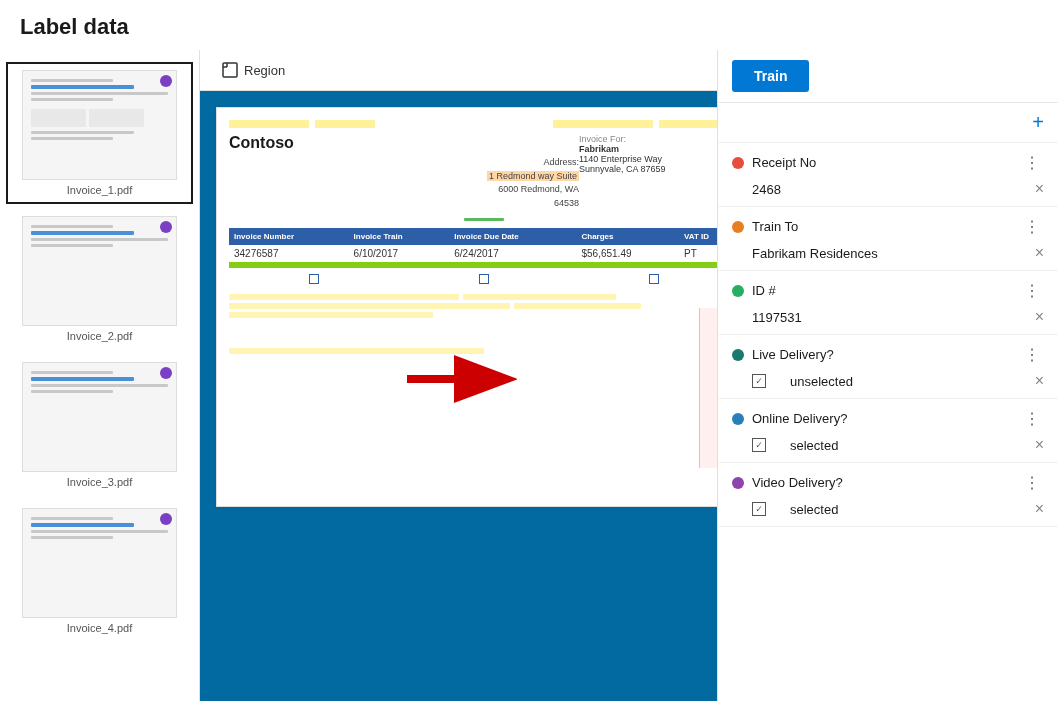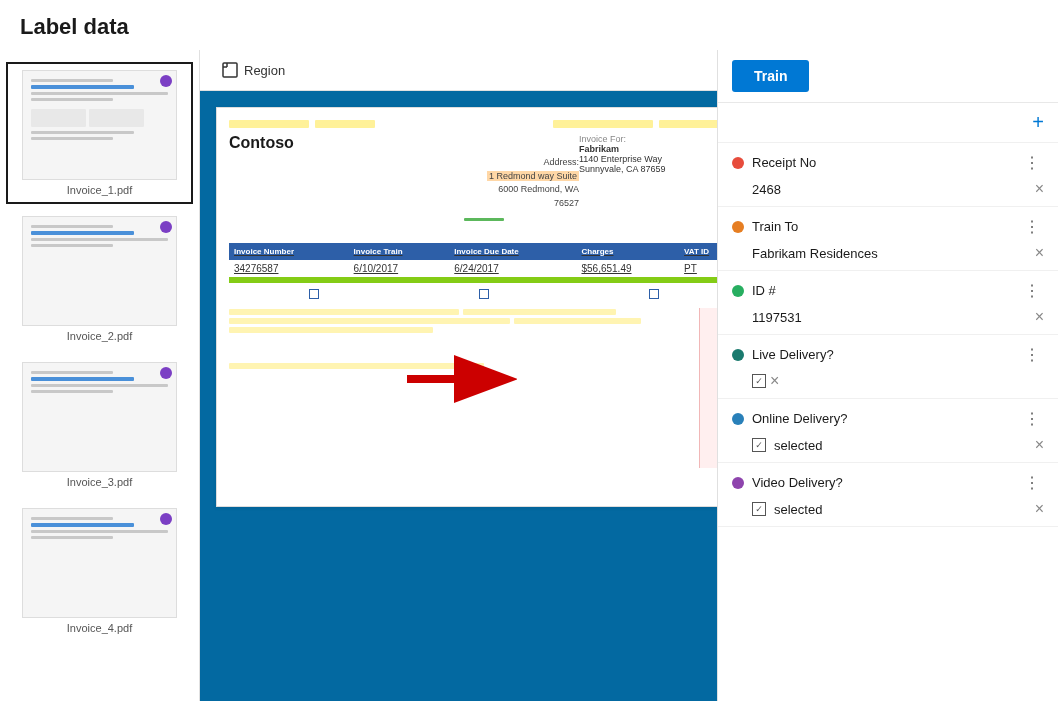--- a/index.html
+++ b/index.html
@@ -25,40 +25,40 @@
 
     
     .canvas-area { flex: 1; background: #0369a1; overflow: hidden; position: relative; border-right: 1px solid #e0e0e0; }
     .canvas-toolbar { display: flex; align-items: center; padding: 8px 14px; background: #fff; border-bottom: 1px solid #e0e0e0; }
     .region-btn { display: flex; align-items: center; gap: 6px; font-size: 13px; color: #333; cursor: pointer; padding: 4px 8px; border-radius: 3px; }
     .canvas-doc { padding: 16px; position: relative; }
     .invoice-paper { background: #fff; border: 1px solid #ddd; width: 536px; min-height: 400px; padding: 12px; position: relative; font-size: 10px; box-shadow: 0 1px 4px rgba(0,0,0,0.08); }
     .company-name { font-size: 16px; font-weight: bold; color: #1a1a1a; margin-bottom: 4px; }
     .address-block { font-size: 9px; color: #444; line-height: 1.5; text-align: right; }
     .red-rect { border: 2px solid #cc0000; width: 18px; height: 10px; display: inline-block; margin-left: 4px; }
-    .invoice-table { width: 100%; margin-top: 22px; border-collapse: collapse; text-decoration: underline; }
+    .invoice-table { width: 100%; margin-top: 7px; border-collapse: collapse; }
     .invoice-table th { background: #2d5fa8; color: #fff; font-size: 8px; padding: 4px 5px; text-align: left; }
     .invoice-table td { font-size: 10px; padding: 3px 5px; border-bottom: 6px solid #84cc16; color: #333; }
     .checkbox-outline { width: 10px; height: 10px; border: 1.5px solid #2d5fa8; display: inline-block; margin: 0 auto; }
     .row-checkboxes { display: flex; justify-content: space-around; margin-top: 6px; }
 
     
     .right-panel { width: 340px; background: #fff; display: flex; flex-direction: column; }
     .panel-header { display: flex; justify-content: flex-start; padding: 10px 14px; border-bottom: 1px solid #e8e8e8; }
     .train-btn { background: #0078d4; color: #fff; border: none; padding: 8px 22px; font-size: 14px; font-weight: 600; cursor: pointer; border-radius: 3px; }
     .panel-add { display: flex; align-items: center; justify-content: flex-end; padding: 8px 14px; border-bottom: 1px solid #f0f0f0; }
     .add-btn { background: none; border: none; cursor: pointer; font-size: 20px; color: #0078d4; font-weight: 300; }
 
     .labels-list { flex: 1; overflow-y: auto; }
     .label-item { border-bottom: 1px solid #f0f0f0; }
     .label-header { display: flex; align-items: center; padding: 8px 14px 4px 14px; gap: 8px; }
     .label-dot { width: 12px; height: 12px; border-radius: 50%; flex-shrink: 0; }
     .label-name { flex: 1; font-size: 13px; font-weight: 500; color: #1a1a1a; }
     .label-menu-btn { background: none; border: none; cursor: pointer; color: #666; font-size: 16px; padding: 2px 4px; }
-    .label-value-row { display: flex; align-items: center; padding: 2px 14px 8px 34px; gap: 4px; }
+    .label-value-row { display: flex; align-items: center; padding: 2px 14px 8px 34px; gap: 20px; }
     .label-value { flex: 1; font-size: 13px; color: #1a1a1a; }
     .label-delete-btn { background: none; border: none; cursor: pointer; color: #888; font-size: 16px; }
     .checkbox-icon { width: 14px; height: 14px; border: 1.5px solid #555; display: inline-flex; align-items: center; justify-content: center; font-size: 9px; color: #555; flex-shrink: 0; }
 
     
     .sidebar::-webkit-scrollbar { width: 6px; }
     .sidebar::-webkit-scrollbar-thumb { background: #ccc; border-radius: 3px; }
   </style>
 </head>
 <body>
@@ -162,21 +162,21 @@
         </div>
 
         <div style="display:flex; align-items:flex-start; margin-bottom:8px;">
           <div style="flex:1;">
             <div class="company-name">Contoso</div>
             <div class="address-block">
               <span>Address:</span><br>
               
               <span style="background:rgba(255,140,0,0.35); padding:0 2px;">1 Redmond way Suite</span><br>
               <span>6000 Redmond, WA</span><br>
-              <span>76527</span>
+              <span>64538</span>
             </div>
           </div>
           <div style="text-align:left; font-size:9px; min-width:130px;">
             <div style="color:#888;">Invoice For:</div>
             <div style="font-weight:600;">Fabrikam</div>
             <div>1140 Enterprise Way</div>
             <div>Sunnyvale, CA 87659</div>
           </div>
           <div style="display:flex; align-items:center; margin-left:8px;">
             <span class="red-rect"></span>
@@ -298,20 +298,21 @@
       </div>
 
       <div class="label-item">
         <div class="label-header">
           <div class="label-dot" style="background:#1a7a6e;"></div>
           <span class="label-name">Live Delivery?</span>
           <button class="label-menu-btn">⋮</button>
         </div>
         <div class="label-value-row">
           <span class="checkbox-icon">✓</span>
+          <span class="label-value" style="margin-left:4px;">unselected</span>
           <button class="label-delete-btn">×</button>
         </div>
       </div>
 
       <div class="label-item">
         <div class="label-header">
           <div class="label-dot" style="background:#2980b9;"></div>
           <span class="label-name">Online Delivery?</span>
           <button class="label-menu-btn">⋮</button>
         </div>

